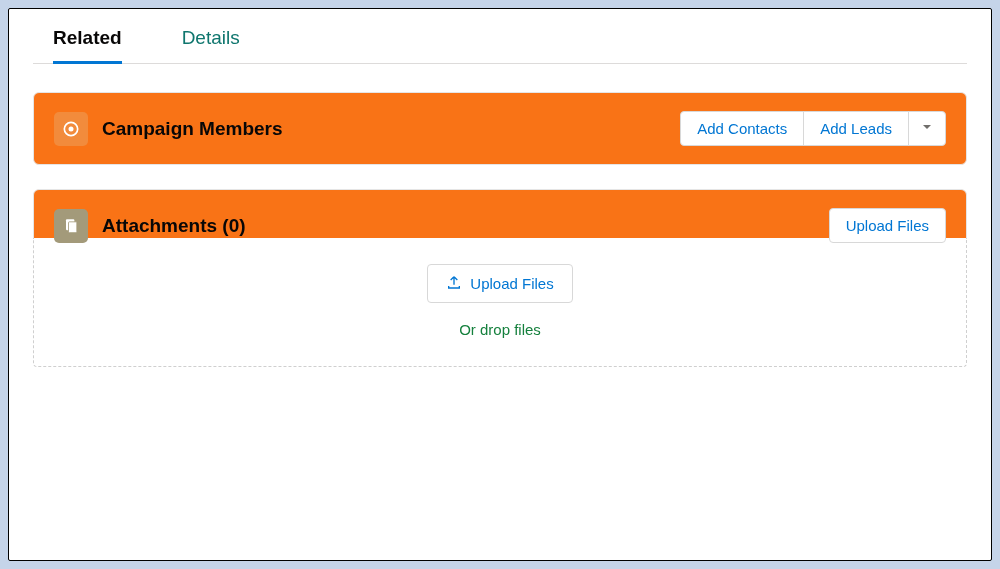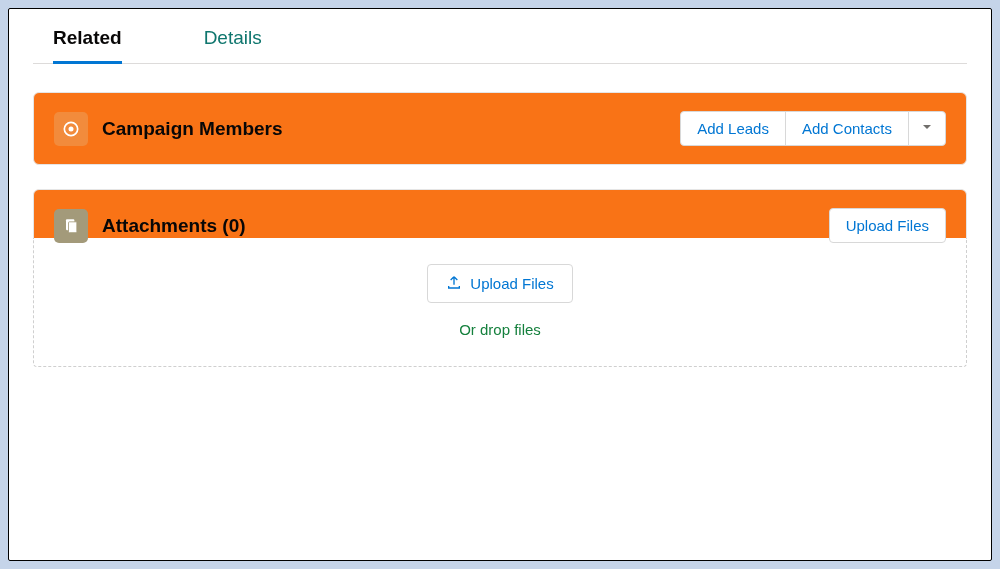--- a/index.html
+++ b/index.html
@@ -14,21 +14,21 @@
       background: #fff;
       border: 1px solid #000;
       border-radius: 2px;
       width: 100%;
       height: 100%;
       padding: 10px 24px 0 24px;
       overflow: hidden;
     }
     .tabs {
       display: flex;
-      gap: 82px;
+      gap: 60px;
       border-bottom: 1px solid #dddbda;
       padding-left: 20px;
     }
     .tab {
       font-size: 19px;
       color: #0f766e;
       padding: 8px 0 14px 0;
       cursor: pointer;
       position: relative;
     }
@@ -158,22 +158,22 @@
     <div class="card">
       <div class="card-header">
         <div class="card-icon" style="background:#f28b3c">
           <svg viewBox="0 0 24 24">
               <circle cx="12" cy="12" r="8" fill="none" stroke="#fff" stroke-width="2"></circle>
               <circle cx="12" cy="12" r="3" fill="#fff"></circle>
             </svg>
         </div>
         <div class="card-title">Campaign Members</div>
         <div class="button-row">
+          <button class="btn">Add Contacts</button>
           <button class="btn">Add Leads</button>
-          <button class="btn">Add Contacts</button>
           <button class="dropdown-btn">
             <span>
               <svg width="12" height="12" viewBox="0 0 24 24">
                   <path d="M4 8 L12 16 L20 8 Z" fill="#706e6b"></path>
                 </svg>
             </span>
           </button>
         </div>
       </div>
     </div>

